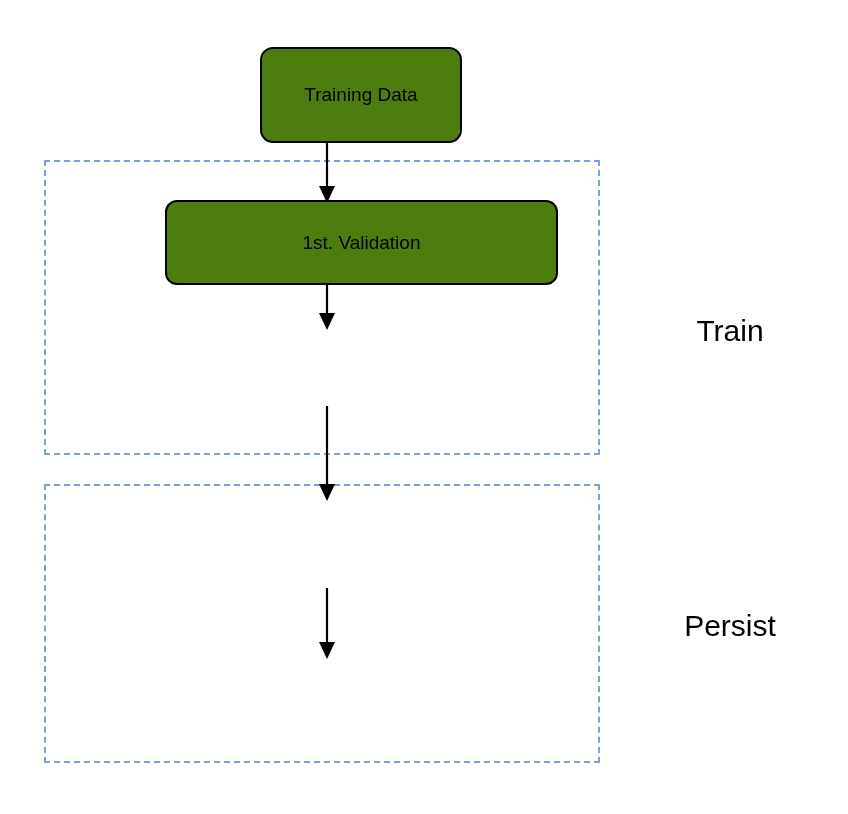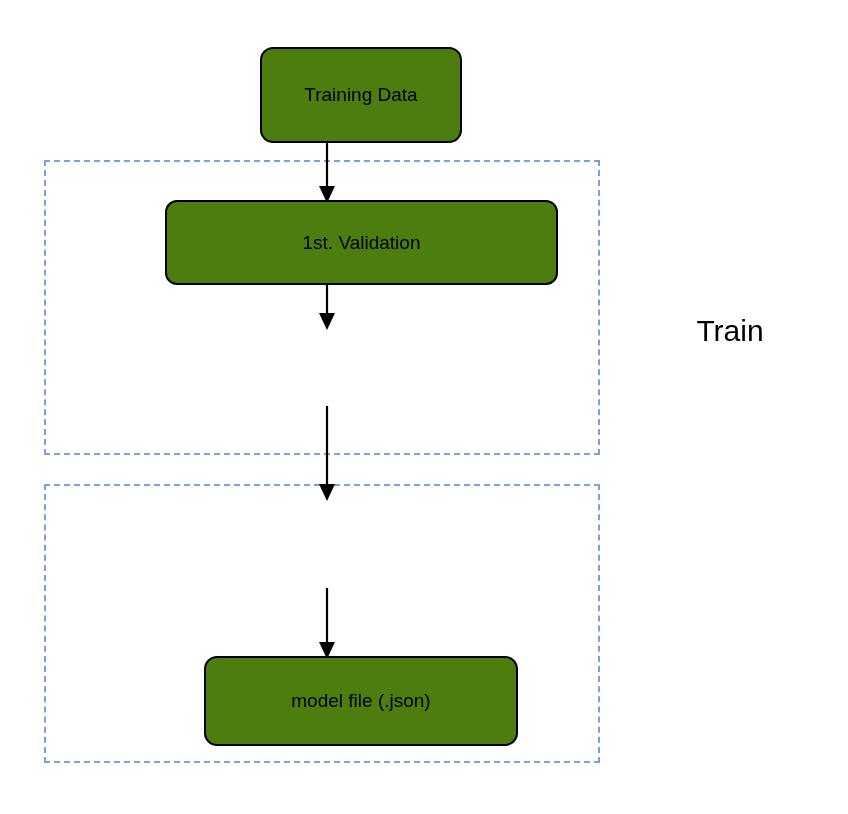--- a/index.html
+++ b/index.html
@@ -90,20 +90,21 @@
 <body>
 
 <div id="canvas">
 
   <div id="group-train" class="group"></div>
 
   <div id="group-persist" class="group"></div>
 
   <div id="label-train" class="group-label">Train</div>
 
+  <div id="label-persist" class="group-label">Persist</div>
 
   <svg id="conn-1" class="connector" viewBox="0 0 32 64">
     <line x1="16" y1="0" x2="16" y2="52"></line>
     <polygon points="16,63 8,46 24,46"></polygon>
   </svg>
 
   <svg id="conn-2" class="connector" viewBox="0 0 32 48">
     <line x1="16" y1="0" x2="16" y2="36"></line>
     <polygon points="16,47 8,30 24,30"></polygon>
   </svg>
@@ -121,17 +122,14 @@
   <div id="node-training-data" class="node rounded">
     <span>Training Data</span>
   </div>
 
   <div id="node-validation-1" class="node sharp">
     <span>1st. Validation</span>
   </div>
 
 
 
-  <div id="node-model-file" class="node rounded">
-    <span>model file (.json)</span>
-  </div>
 
 </div>
 
 </body></html>

